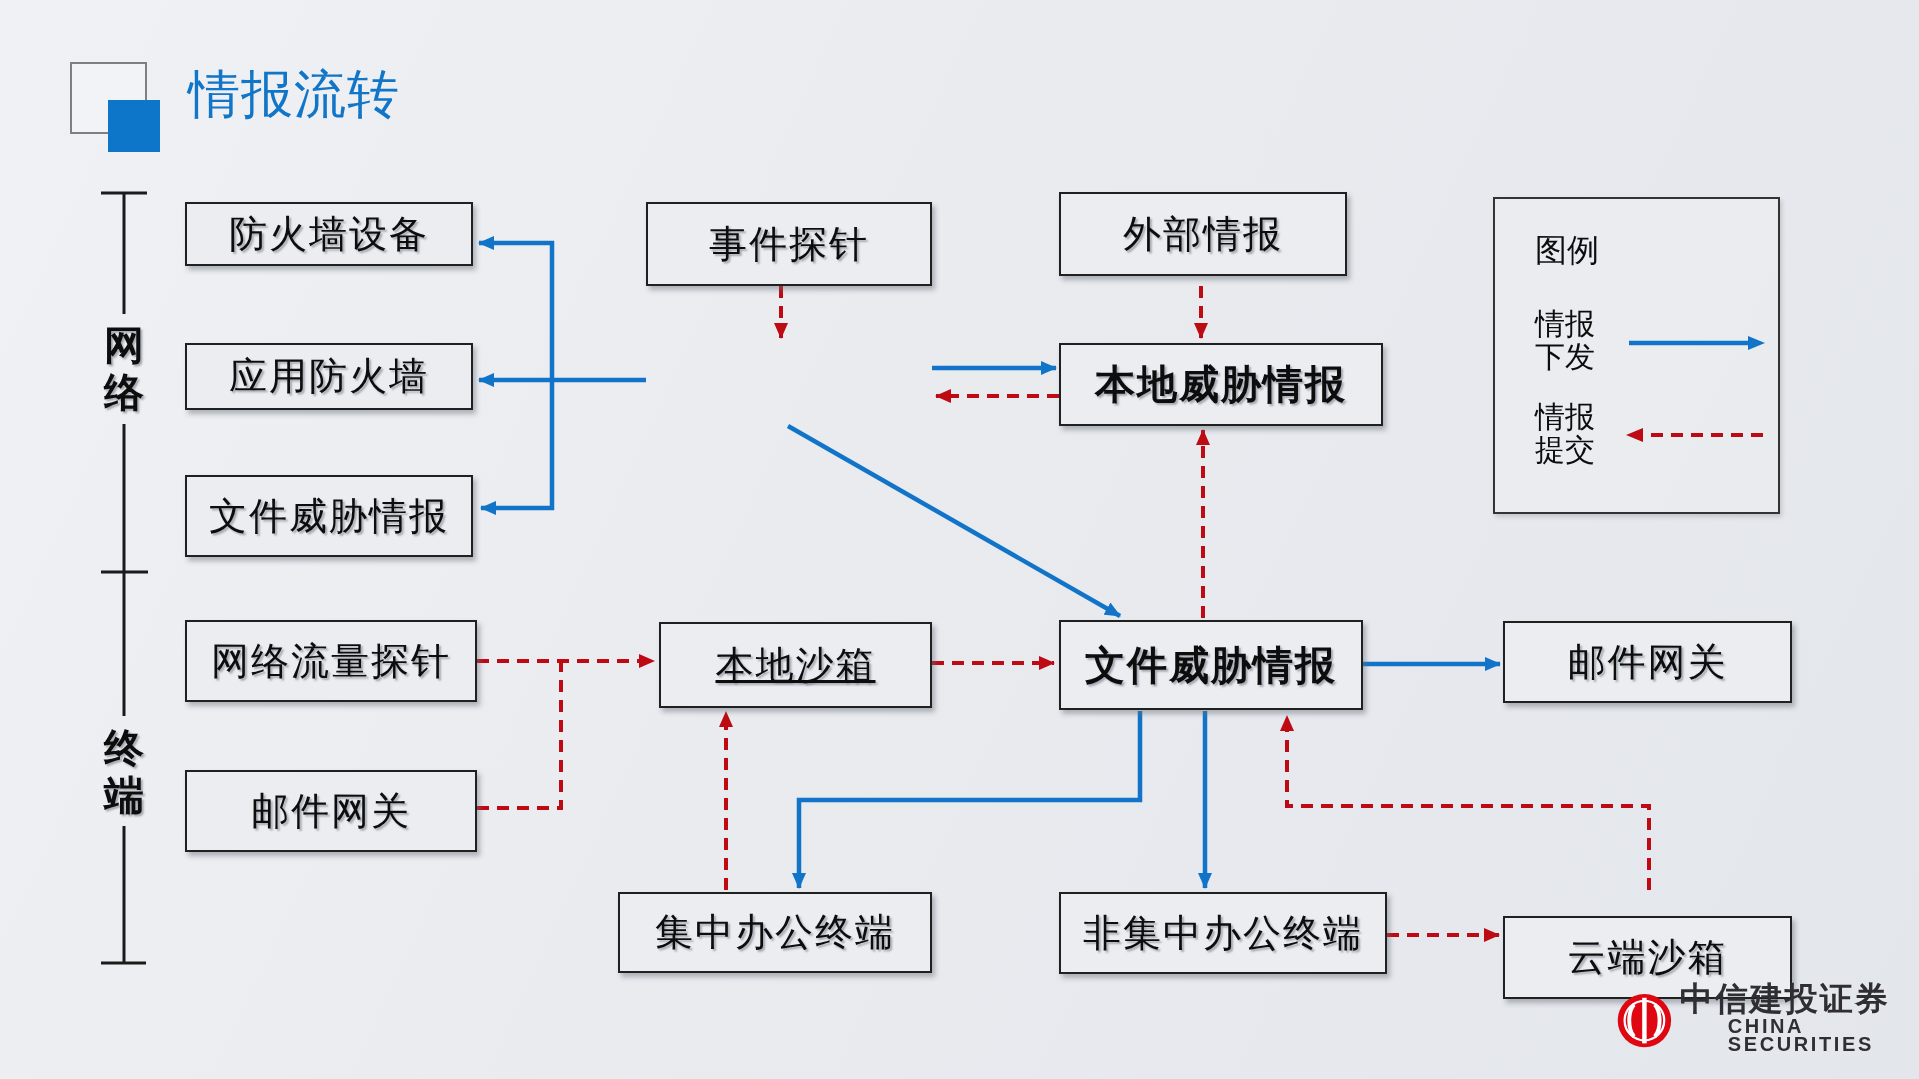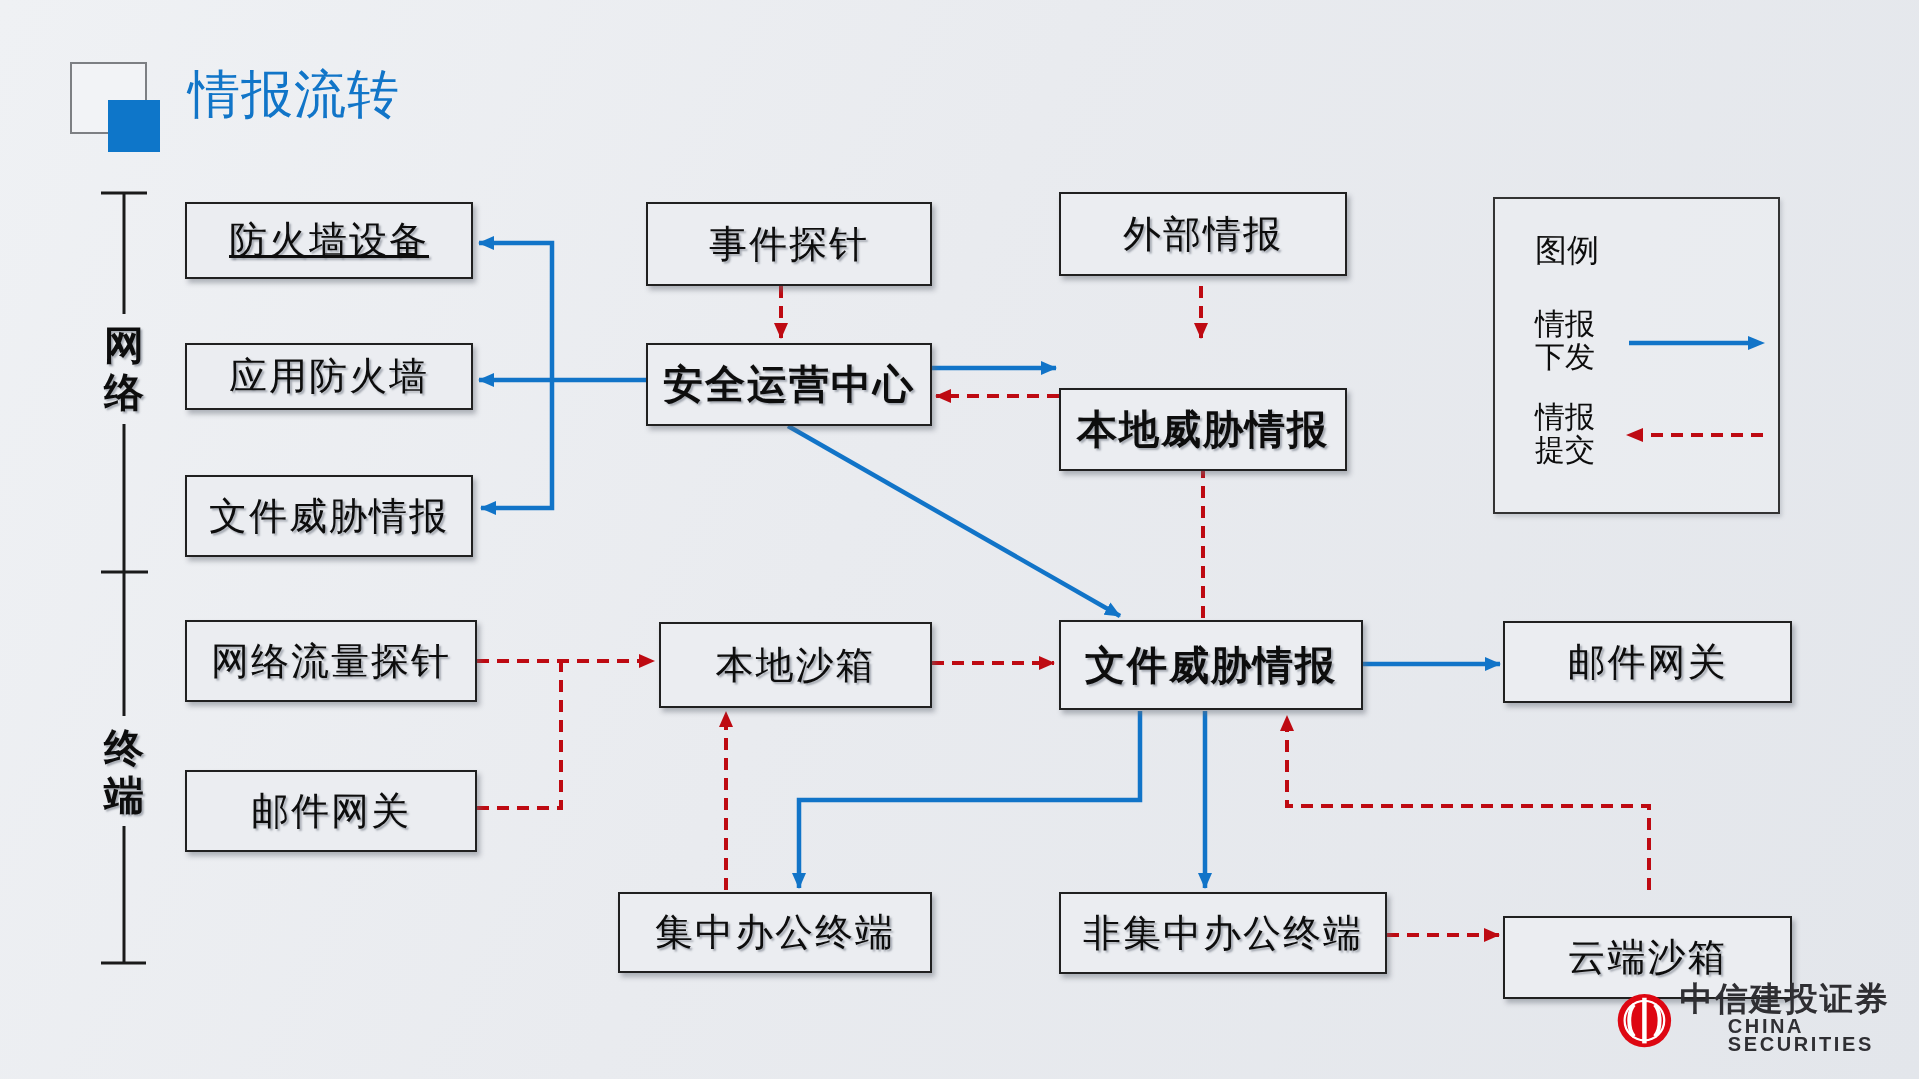--- a/index.html
+++ b/index.html
@@ -101,48 +101,45 @@
       <path d="M932 663 H1054" marker-end="url(#ar)"></path>
       <path d="M726 890 V712" marker-end="url(#ar)"></path>
       <path d="M1387 935 H1499" marker-end="url(#ar)"></path>
       <path d="M1649 890 V806 H1287 V716" marker-end="url(#ar)"></path>
     </g>
   </svg>
 
   <div class="group-label" style="left:101px;top:322px;">网络</div>
   <div class="group-label" style="left:101px;top:725px;">终端</div>
 
-  <div class="node" style="left:185px;top:202px;width:288px;height:77px;text-decoration:underline;">
+  <div class="node" style="left:185px;top:202px;width:288px;height:64px;">
     <span>防火墙设备</span>
     </div>
   <div class="node" style="left:185px;top:343px;width:288px;height:67px;">
     <span>应用防火墙</span>
     </div>
   <div class="node" style="left:185px;top:475px;width:288px;height:82px;">
     <span>文件威胁情报</span>
     </div>
 
   <div class="node" style="left:646px;top:202px;width:286px;height:84px;">
     <span>事件探针</span>
     </div>
-  <div class="node bold" style="left:646px;top:343px;width:286px;height:83px;">
-    <span>安全运营中心</span>
-    </div>
 
   <div class="node" style="left:1059px;top:192px;width:288px;height:84px;">
     <span>外部情报</span>
     </div>
-  <div class="node bold" style="left:1059px;top:343px;width:288px;height:83px;margin-top:45px;">
+  <div class="node bold" style="left:1059px;top:343px;width:324px;height:83px;">
     <span>本地威胁情报</span>
     </div>
 
   <div class="node" style="left:185px;top:620px;width:292px;height:82px;">
     <span>网络流量探针</span>
     </div>
-  <div class="node" style="left:659px;top:622px;width:273px;height:86px;">
+  <div class="node" style="left:659px;top:622px;width:273px;height:86px;text-decoration:underline;">
     <span>本地沙箱</span>
     </div>
   <div class="node bold" style="left:1059px;top:620px;width:304px;height:90px;">
     <span>文件威胁情报</span>
     </div>
   <div class="node" style="left:1503px;top:621px;width:289px;height:82px;">
     <span>邮件网关</span>
     </div>
 
   <div class="node" style="left:185px;top:770px;width:292px;height:82px;">

